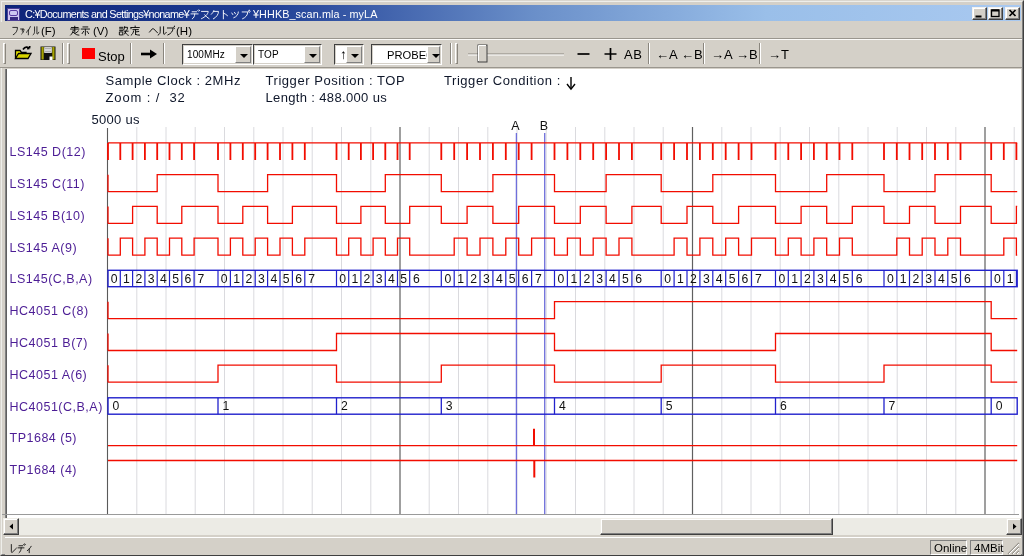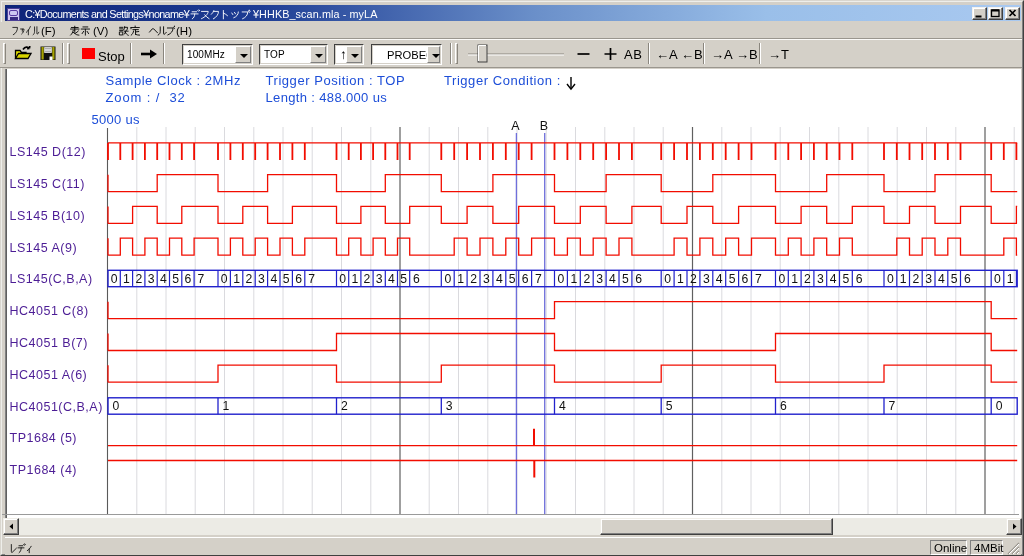--- a/index.html
+++ b/index.html
@@ -31,21 +31,21 @@
 .combo{position:absolute;top:4px;height:21px;background:#d4d0c8;
   border:1px solid #808080;border-top-color:#404040;border-left-color:#404040;
   border-right-color:#fff;border-bottom-color:#fff}
 .combo .fld{position:absolute;left:1px;top:1px;right:1px;bottom:1px;background:#fff;
   font-size:10px;padding:3px 0 0 3px;color:#000;letter-spacing:0.1px}
 .combo .db{position:absolute;right:1px;top:1px;width:16px;bottom:1px;background:#d4d0c8;
   border:1px solid #808080;border-top-color:#fff;border-left-color:#fff}
 .combo .db:after{content:"";position:absolute;left:4px;top:7px;border:4px solid transparent;border-top:4px solid #000}
 #client{position:absolute;left:4px;top:68px;width:1016px;height:449px;background:#fff;
   border-left:1px solid #828282;box-shadow:inset 1px 0 0 #5f5f5f}
-.hd{position:absolute;font-size:13px;color:#1d4ed8;white-space:pre;letter-spacing:0px}
+.hd{position:absolute;font-size:13px;color:#0f172a;white-space:pre;letter-spacing:0px}
 .wl{position:absolute;left:8.5px;font-size:12.5px;color:#4c1d95;white-space:pre;letter-spacing:0.5px}
 #sb{position:absolute;left:2px;top:517px;width:1019px;height:17px;background:#ecebe5}
 .sbtn{position:absolute;top:0;width:16px;height:17px;background:#d4d0c8;
   border:1px solid #404040;border-top-color:#f0eee8;border-left-color:#f0eee8;
   box-shadow:inset -1px -1px 0 #808080,inset 1px 1px 0 #fff;
   display:flex;align-items:center;justify-content:center}
 #thumb{position:absolute;left:597px;top:0;width:233px;height:17px;background:#d4d0c8;
   border:1px solid #404040;border-top-color:#f0eee8;border-left-color:#f0eee8;
   box-shadow:inset -1px -1px 0 #808080,inset 1px 1px 0 #fff}
 #status{position:absolute;left:4px;top:536px;width:1016px;height:18px;background:#d4d0c8;
@@ -176,21 +176,21 @@
   <div class="sep" style="left:130px"></div>
   <svg class="abs" style="left:140px;top:9px" width="19" height="10">
         <path d="M1 5 H11" stroke="#000" stroke-width="2.6"></path>
         <path d="M10 0.5 L17 5 L10 9.5 Z" fill="#000"></path>
       </svg>
   <div class="sep" style="left:163px"></div>
   <div class="combo" style="left:182px;width:71px">
         <div class="fld">100MHz</div>
         <div class="db"></div>
       </div>
-  <div class="combo" style="left:259px;width:69px">
+  <div class="combo" style="left:253px;width:69px">
         <div class="fld">TOP</div>
         <div class="db"></div>
       </div>
   <div class="combo" style="left:334px;width:30px">
         <div class="fld" style="font-size:13.5px;padding-top:1px;padding-left:4px">↑</div>
         <div class="db"></div>
       </div>
   <div class="combo" style="left:371px;width:71px">
         <div class="fld" style="font-size:11.2px;padding-left:14px;letter-spacing:0">PROBE00</div>
         <div class="db" style="width:13px"></div>

